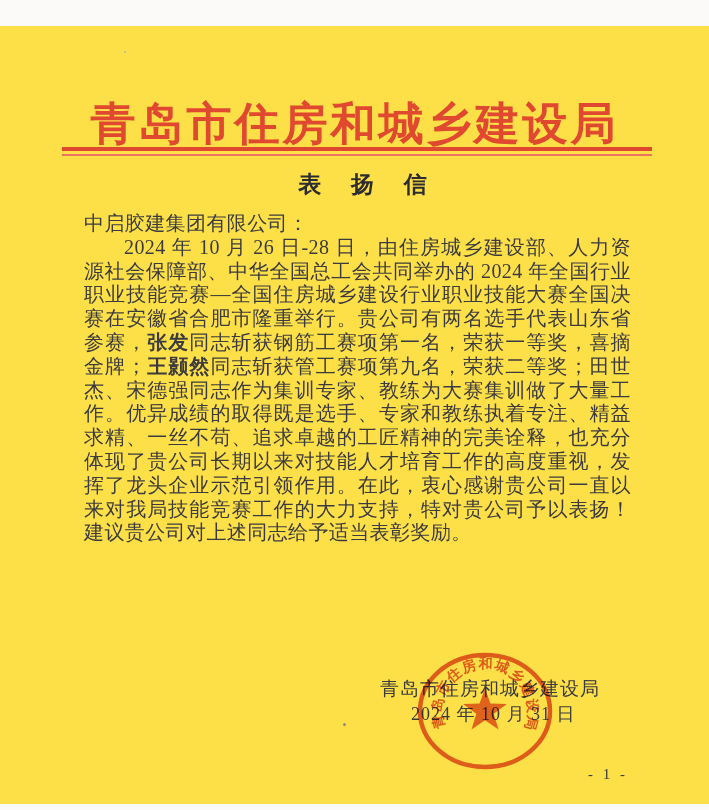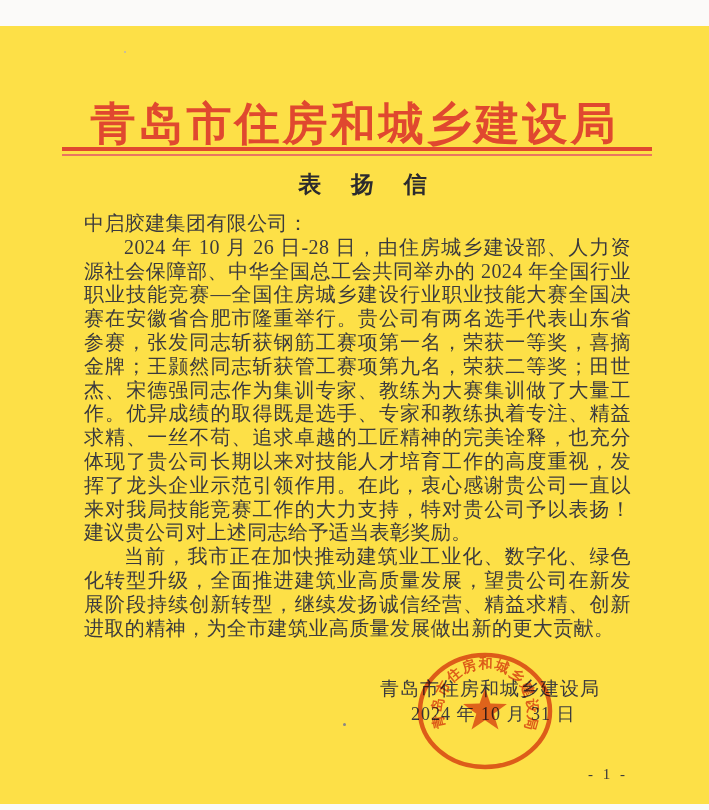--- a/index.html
+++ b/index.html
@@ -37,21 +37,21 @@
 
   .body-block{
     position:absolute;left:84px;top:212px;width:547px;
     font-size:20px;line-height:23.8px;
     text-align:justify;
     letter-spacing:0.4px;
     color:var(--body_text,#3b3a3e);
   }
   .body-block p{margin:0;}
   .body-block p.para{text-indent:2em;}
-  .seg-bold{font-weight:normal;}
+  .seg-bold{font-weight:bold;}
 
   .signature{
     position:absolute;left:380px;top:676px;
     font-size:19px;letter-spacing:1px;
     color:var(--body_text,#3b3a3e);
     white-space:nowrap;
   }
   .sign-date{
     position:absolute;left:411px;top:702px;
     font-size:18px;letter-spacing:1px;
@@ -97,21 +97,20 @@
     <div class="rule-thick"></div>
     <div class="rule-thin"></div>
   </div>
 
   <div class="letter-title">表 扬 信</div>
 
   <div class="body-block">
     <p class="salutation">中启胶建集团有限公司：</p>
     <div id="paragraphs">
         <p class="para"><span>2024 年 10 月 26 日-28 日，由住房城乡建设部、人力资源社会保障部、中华全国总工会共同举办的 2024 年全国行业职业技能竞赛—全国住房城乡建设行业职业技能大赛全国决赛在安徽省合肥市隆重举行。贵公司有两名选手代表山东省参赛，</span><span class="seg-bold">张发</span><span>同志斩获钢筋工赛项第一名，荣获一等奖，喜摘金牌；</span><span class="seg-bold">王颢然</span><span>同志斩获管工赛项第九名，荣获二等奖；田世杰、宋德强同志作为集训专家、教练为大赛集训做了大量工作。优异成绩的取得既是选手、专家和教练执着专注、精益求精、一丝不苟、追求卓越的工匠精神的完美诠释，也充分体现了贵公司长期以来对技能人才培育工作的高度重视，发挥了龙头企业示范引领作用。在此，衷心感谢贵公司一直以来对我局技能竞赛工作的大力支持，特对贵公司予以表扬！建议贵公司对上述同志给予适当表彰奖励。</span></p>
-        <p class="para"><span>当前，我市正在加快推动建筑业工业化、数字化、绿色化转型升级，全面推进建筑业高质量发展，望贵公司在新发展阶段持续创新转型，继续发扬诚信经营、精益求精、创新进取的精神，为全市建筑业高质量发展做出新的更大贡献。</span></p>
       </div>
   </div>
 
   <div class="signature">青岛市住房和城乡建设局</div>
 
   <div class="sign-date">2024 年 10 月 31 日</div>
 
   <svg class="seal" width="144" height="126" viewBox="0 0 144 126" aria-hidden="true">
     <ellipse class="seal-ring" cx="72" cy="63" rx="65" ry="56"></ellipse>
     <polygon class="seal-star" points="72,40 66.6,55.6 50.1,55.9 63.3,65.8 58.5,81.6 72,72.2 85.5,81.6 80.7,65.8 93.9,55.9 77.4,55.6"></polygon>

